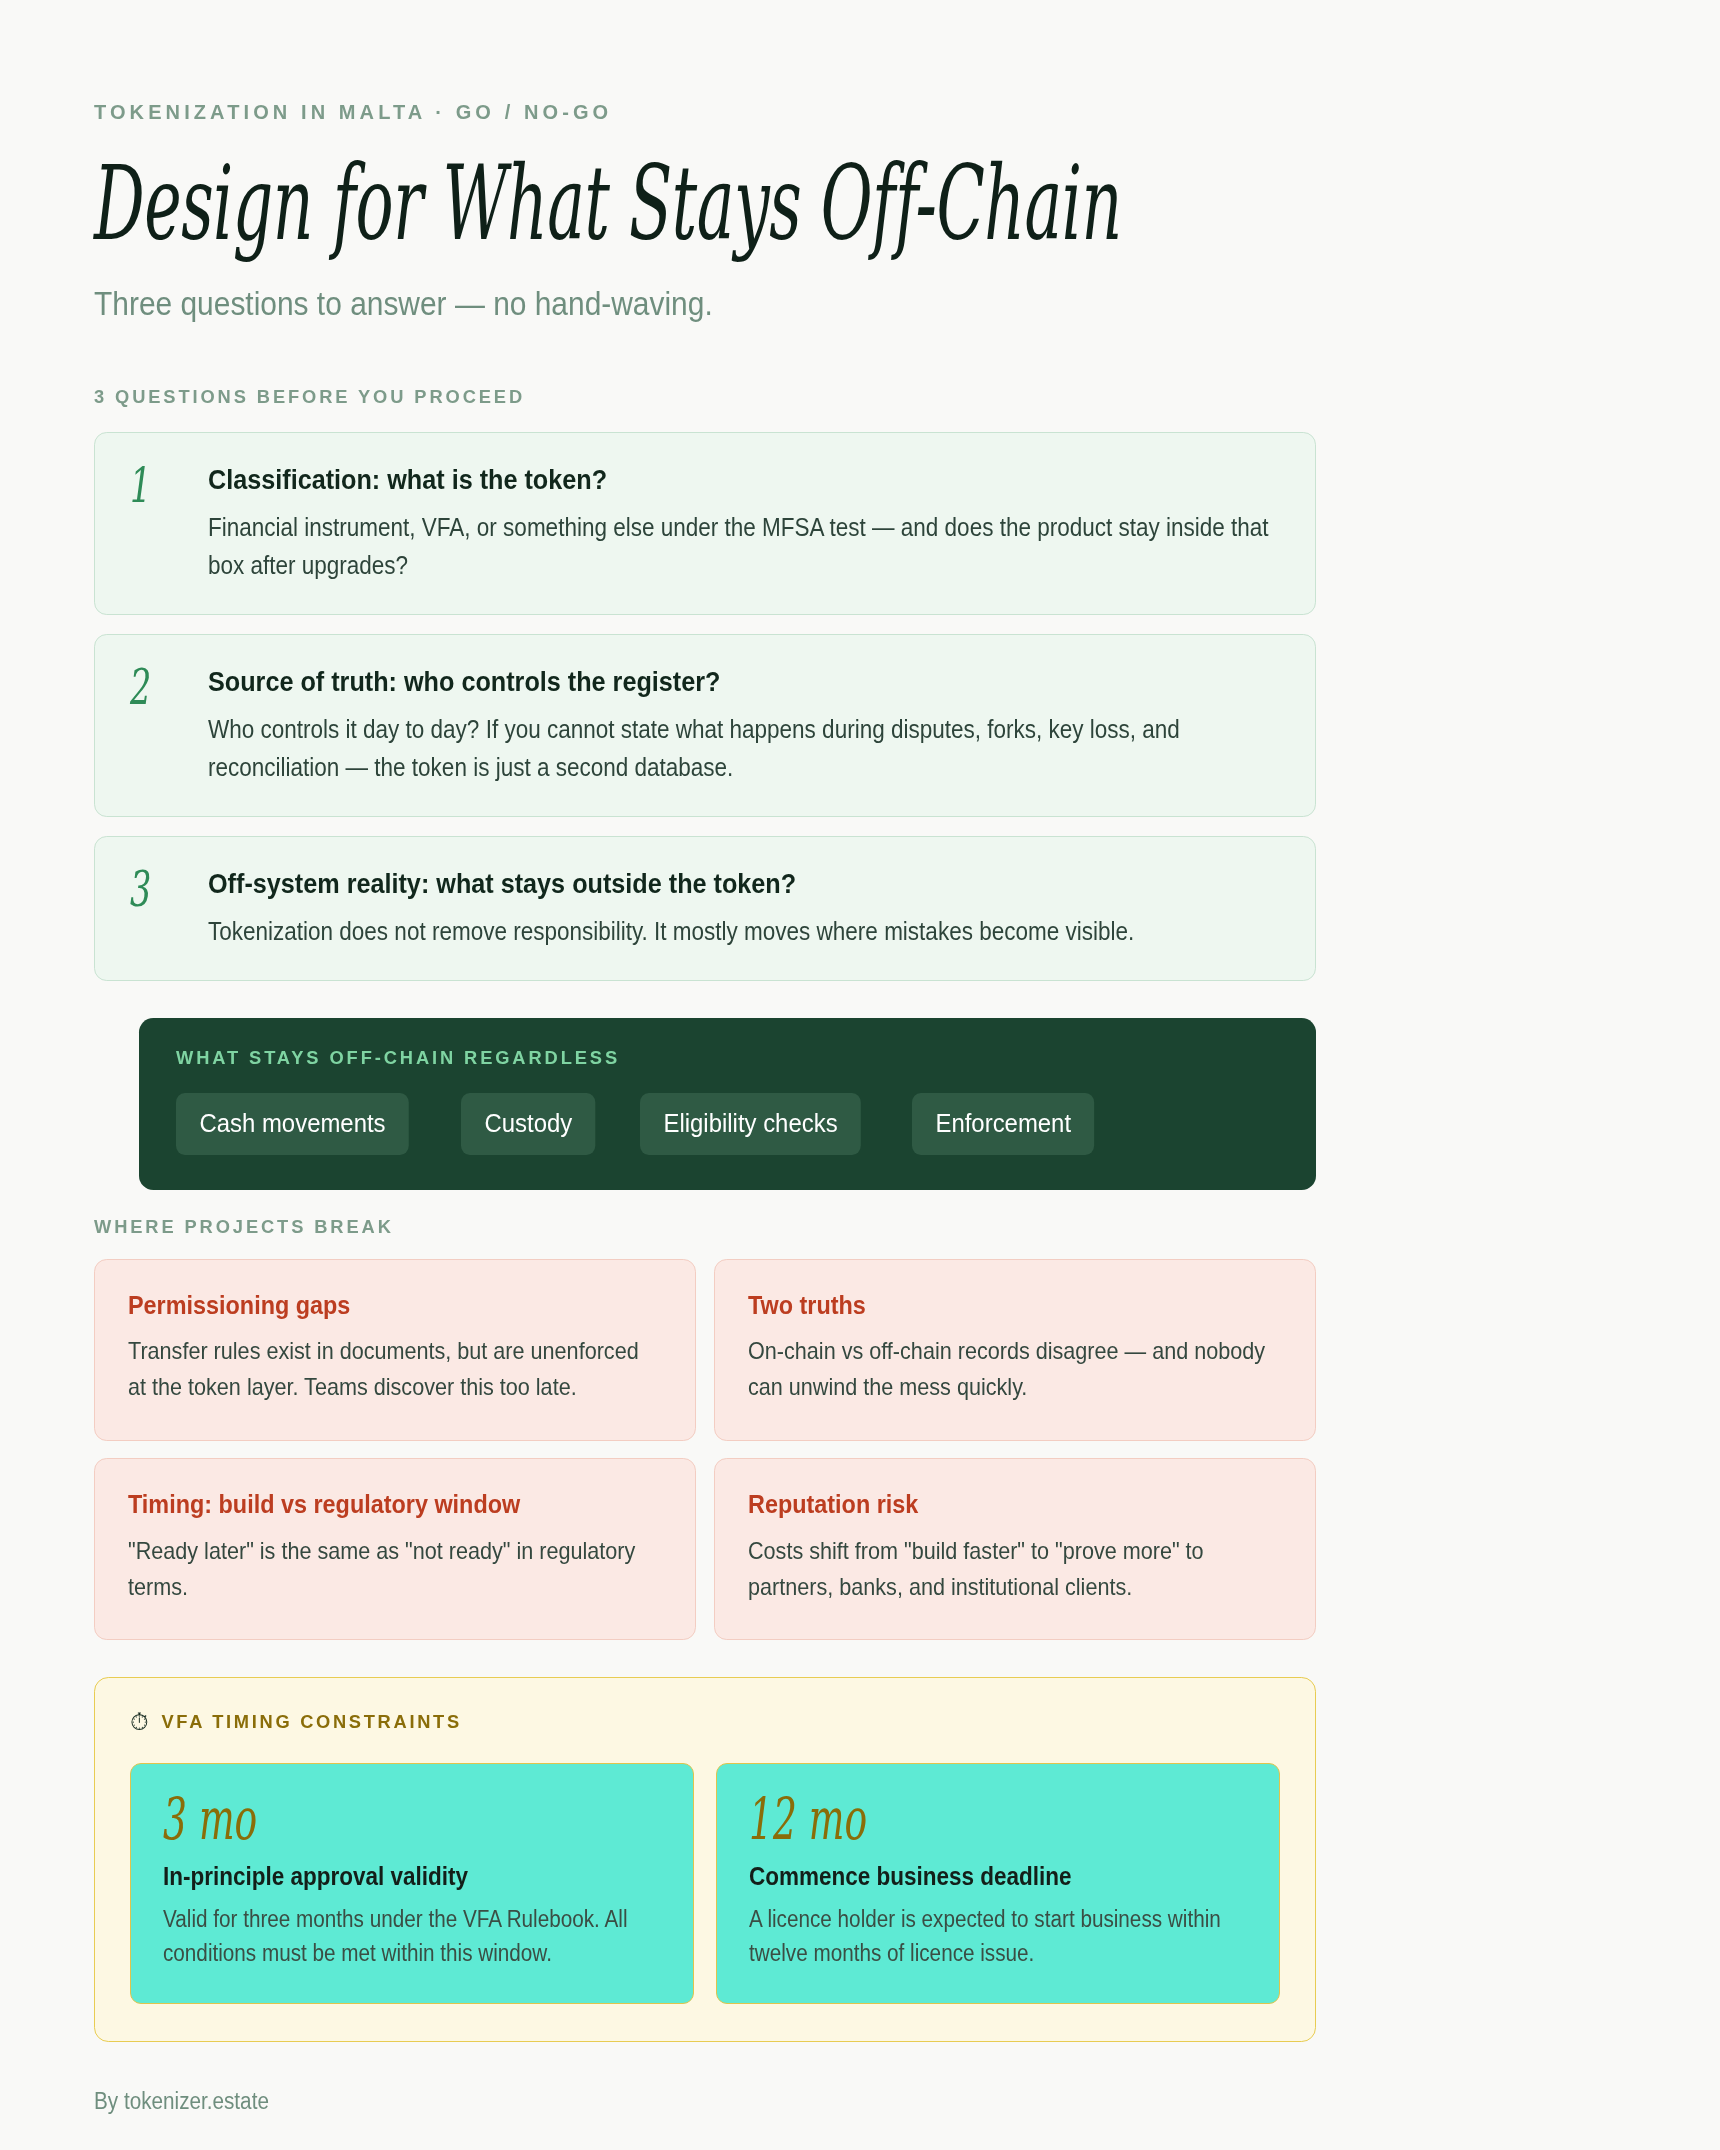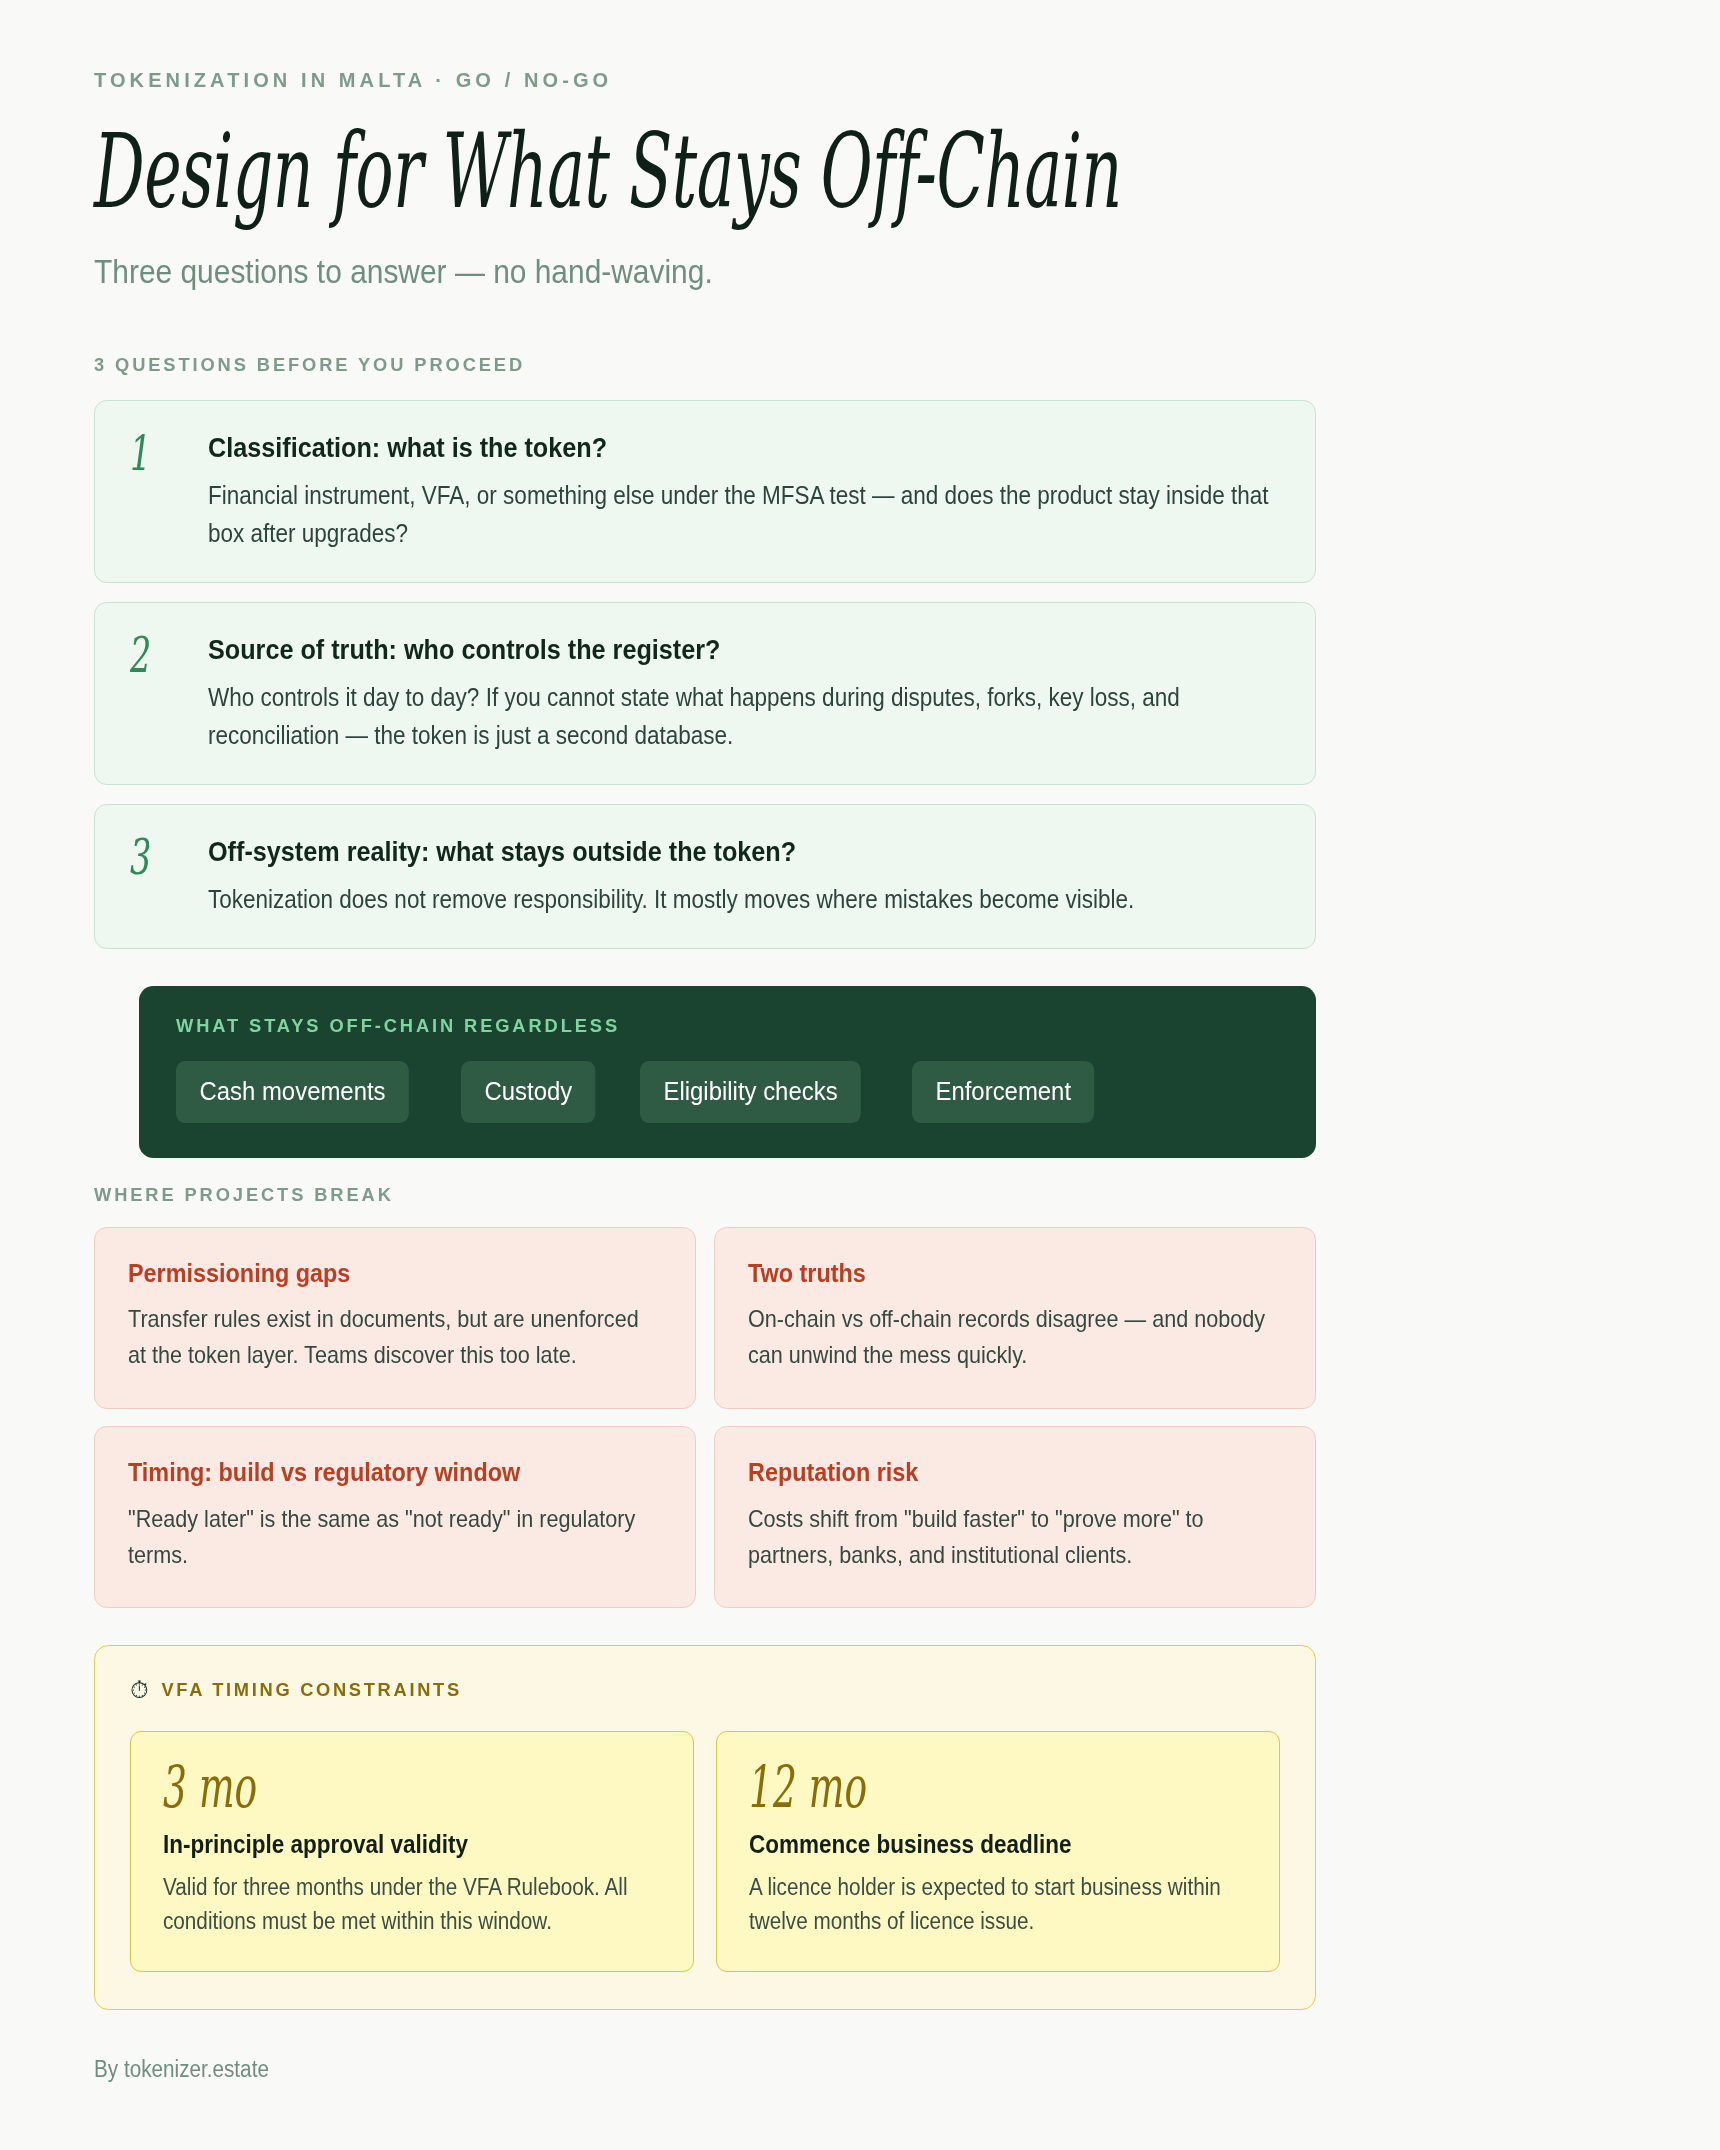--- a/index.html
+++ b/index.html
@@ -12,21 +12,21 @@
 
   body {
     font-family: "Liberation Sans", sans-serif;
     color: #15291f;
     -webkit-font-smoothing: antialiased;
   }
 
   .page {
     width: 1410px;
     height: 2151px;
-    padding: 68px 94px 0 94px;
+    padding: 100px 94px 0 94px;
     position: relative;
     background: #f9f9f7;
   }
 
   
   .eyebrow {
     font-size: 20px;
     font-weight: 700;
     letter-spacing: 4.1px;
     color: #7d9b8a;
@@ -209,21 +209,21 @@
     color: #8a6d09;
   }
 
   .panel-grid {
     display: grid;
     grid-template-columns: 1fr 1fr;
     gap: 22px;
   }
 
   .t-card {
-    background: #fef9c3;
+    background: #5eead4;
     border: 1.4px solid #e0c44c;
     border-radius: 11px;
     padding: 27px 32px 32px 32px;
   }
 
   .t-num {
     font-family: "DejaVu Serif", "Liberation Serif", serif;
     font-style: italic;
     font-size: 57px;
     line-height: 1.0;

